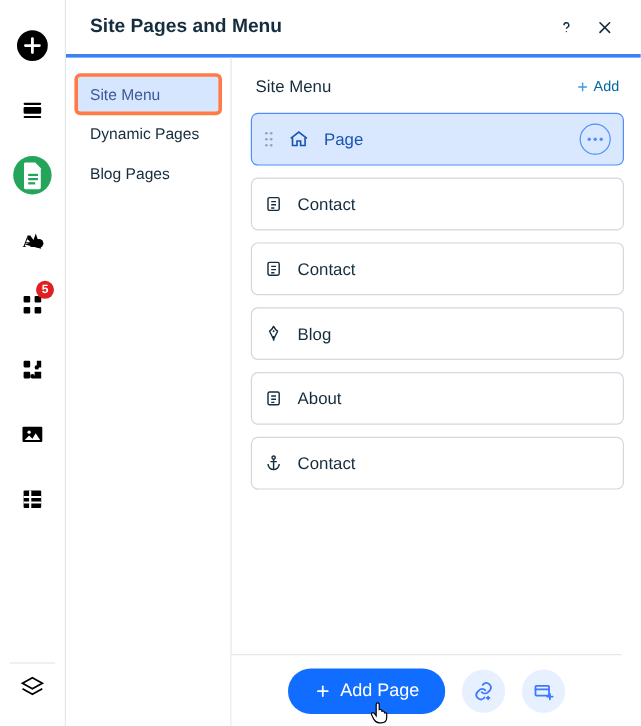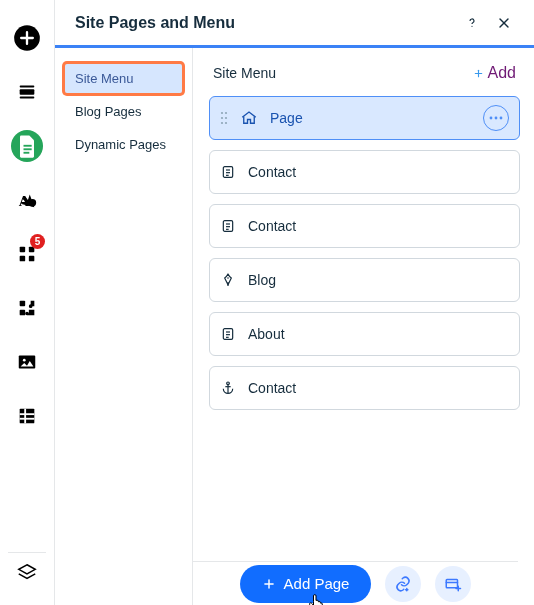--- a/index.html
+++ b/index.html
@@ -100,21 +100,21 @@
     position:relative;
   }
   .content-header {
     display:flex; align-items:center;
     font-size:14px;
     margin-bottom: 14px;
     padding: 0 4px;
   }
   .content-header .title { font-size:14px; color:#162d3d; }
   .content-header .spacer { flex:1; }
-  .add-link { color:#701a75; font-size:16px; display:flex; align-items:center; gap:4px; cursor:pointer; }
+  .add-link { color:#0369a1; font-size:12px; display:flex; align-items:center; gap:4px; cursor:pointer; }
 
   .page-list { display:flex; flex-direction:column; gap:10px; }
   .page-row {
     height: 44px;
     border: 1px solid #d1d8de;
     border-radius: 6px;
     display:flex; align-items:center;
     padding: 0 10px;
     gap: 12px;
     font-size: 14px;
@@ -130,21 +130,21 @@
   .page-row.active .icon, .page-row.active .label { color:#1a53b0; }
   .page-row .label { flex:1; }
   .page-row .more {
     width:26px; height:26px; border:1px solid #4f8ff7; border-radius:50%;
     display:flex; align-items:center; justify-content:center; color:#4f8ff7;
   }
 
   
   .footer {
     position:absolute; left:0; right:16px; bottom:0;
-    height:44px;
+    height:60px;
     border-top:1px solid #e5e7e9;
     display:flex; align-items:center; justify-content:center;
     gap:14px;
     background:#fff;
   }
   .add-page-btn {
     background:#116dff; color:#fff;
     border:none; border-radius:22px;
     height:38px; padding:0 22px;
     font-size:15px; font-weight:500;
@@ -257,22 +257,22 @@
             <line x1="6" y1="6" x2="18" y2="18"></line>
             <line x1="18" y1="6" x2="6" y2="18"></line>
           </svg>
       </span>
     </div>
 
     <div class="panel-body">
 
       <div class="sidebar" id="sidebar">
           <div class="sidebar-item active sidebar-highlight"><span>Site Menu</span></div>
+          <div class="sidebar-item"><span>Dynamic Pages</span></div>
           <div class="sidebar-item"><span>Blog Pages</span></div>
-          <div class="sidebar-item"><span>Dynamic Pages</span></div>
         </div>
 
       <div class="content">
         <div class="content-header">
           <span class="title">Site Menu</span>
           <span class="spacer"></span>
           <span class="add-link">
             <svg viewBox="0 0 24 24" width="11" height="11" stroke="#3899ec" stroke-width="2.5" stroke-linecap="round">
                 <line x1="12" y1="5" x2="12" y2="19"></line>
                 <line x1="5" y1="12" x2="19" y2="12"></line>

